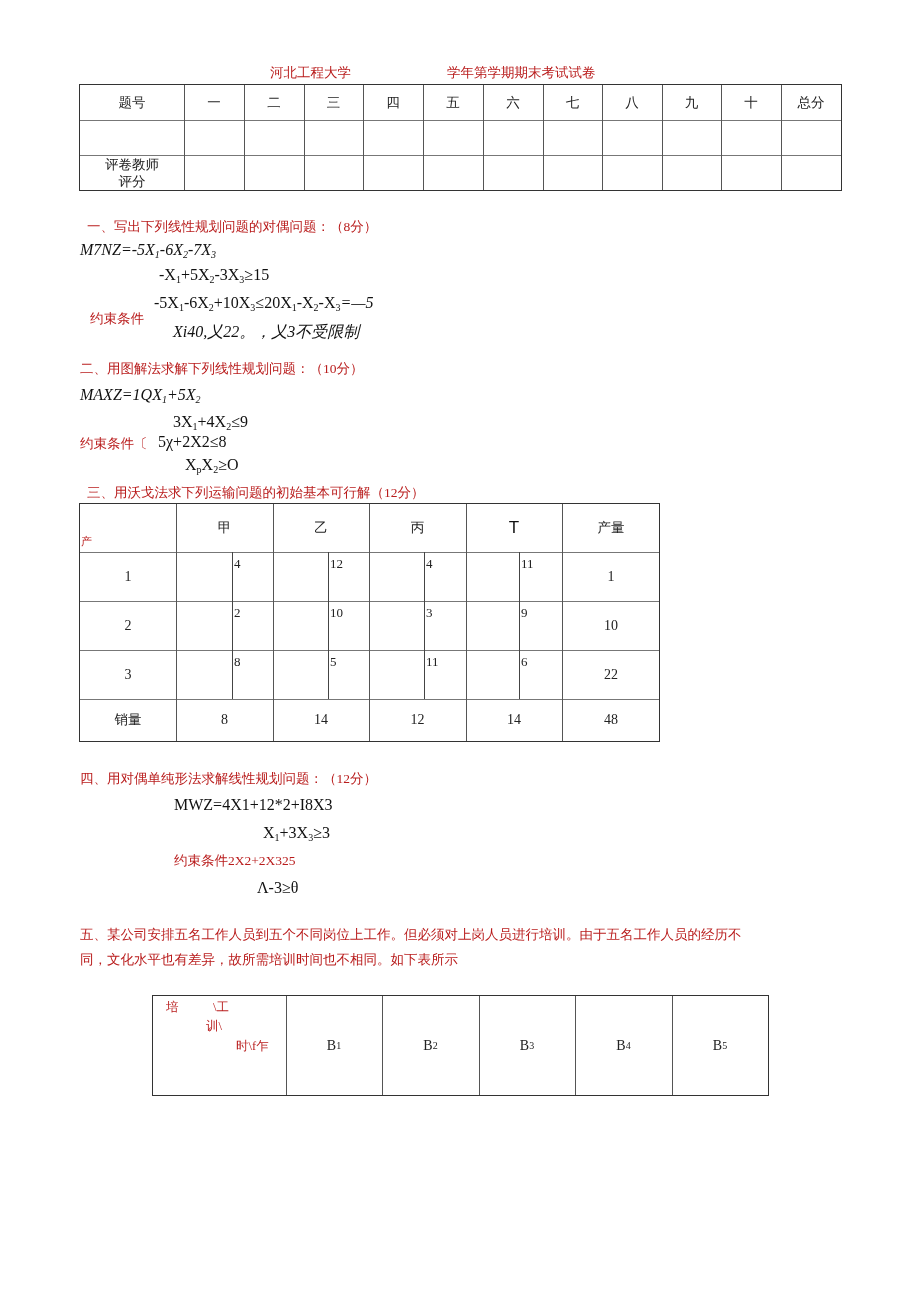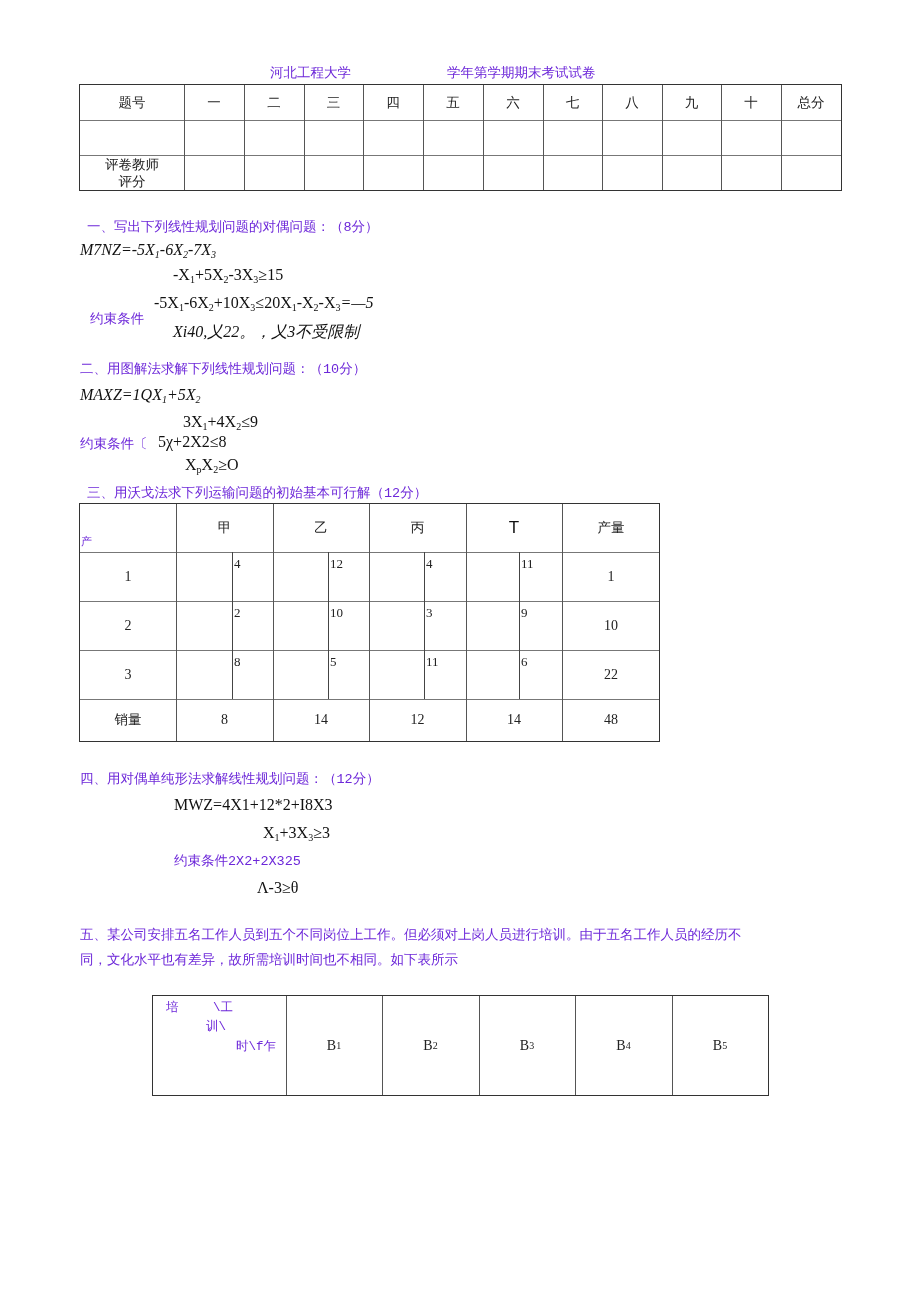--- a/index.html
+++ b/index.html
@@ -2,21 +2,21 @@
 <html><head>
   <meta charset="utf-8">
   <style>
     html, body { margin: 0; padding: 0; background: #ffffff; }
     body {
       width: 920px; height: 1301px; position: relative; overflow: hidden;
       font-family: "Liberation Serif", "DejaVu Serif", serif;
       color: #111; font-size: 15px;
     }
     .abs { position: absolute; white-space: nowrap; }
-    .cjk { font-family: Liberation Mono, monospace; font-size: 13.5px; color: #6d28d9; }
+    .cjk { font-family: Liberation Serif, serif; font-size: 13.5px; color: #b91c1c; }
     .math { font-family: "Liberation Serif", "DejaVu Serif", serif; font-size: 16px; }
     .ital { font-style: italic; }
     sub { font-size: 10px; vertical-align: -3px; line-height: 0; }
 
     
     .tbl { position: absolute; border: 1px solid #333; box-sizing: border-box; }
     .vline { position: absolute; top: 0; bottom: 0; width: 0; border-left: 1px solid #555; }
     .hline { position: absolute; left: 0; right: 0; height: 0; border-top: 1px solid #777; }
     .cell {
       position: absolute; display: flex; align-items: center; justify-content: center;
@@ -62,34 +62,34 @@
   <div class="cell cell-cjk" style="left:522px; top:0; width:60px; height:35px;">八</div>
   <div class="cell cell-cjk" style="left:582px; top:0; width:59px; height:35px;">九</div>
   <div class="cell cell-cjk" style="left:641px; top:0; width:60px; height:35px;">十</div>
   <div class="cell cell-cjk" style="left:701px; top:0; width:60px; height:35px;">总分</div>
 </div>
 
 <div class="abs cjk" style="left:87px; top:218px;">一、写出下列线性规划问题的对偶问题：（8分）</div>
 <div class="abs math ital" style="left:80px; top:241px;">
   <span>M7NZ=-5X</span><sub>1</sub><span>-6X</span><sub>2</sub><span>-7X</span><sub>3</sub>
 </div>
-<div class="abs math" style="left:173px; top:266px;">
+<div class="abs math" style="left:159px; top:266px;">
   <span>-X</span><sub>1</sub><span>+5X</span><sub>2</sub><span>-3X</span><sub>3</sub><span>≥15</span>
 </div>
 <div class="abs math" style="left:154px; top:294px;">
   <span>-5X</span><sub>1</sub><span>-6X</span><sub>2</sub><span>+10X</span><sub>3</sub><span>≤20X</span><sub>1</sub><span>-X</span><sub>2</sub><span>-X</span><sub>3</sub><span class="ital">=—5</span>
 </div>
 <div class="abs cjk" style="left:90px; top:310px;">约束条件</div>
 <div class="abs math" style="left:173px; top:322px;font-style:italic;">Xi40,乂22。，乂3不受限制</div>
 
 <div class="abs cjk" style="left:80px; top:360px;">二、用图解法求解下列线性规划问题：（10分）</div>
 <div class="abs math ital" style="left:80px; top:386px;">
   <span>MAXZ=1QX</span><sub>1</sub><span>+5X</span><sub>2</sub>
 </div>
-<div class="abs math" style="left:183px; top:413px;">
+<div class="abs math" style="left:173px; top:413px;">
   <span>3X</span><sub>1</sub><span>+4X</span><sub>2</sub><span>≤9</span>
 </div>
 <div class="abs cjk" style="left:80px; top:435px;">约束条件〔</div>
 <div class="abs math" style="left:158px; top:433px;">5χ+2X2≤8</div>
 <div class="abs math" style="left:185px; top:456px;">
   <span>X</span><sub>p</sub><span>X</span><sub>2</sub><span>≥O</span>
 </div>
 
 <div class="abs cjk" style="left:87px; top:484px;">三、用沃戈法求下列运输问题的初始基本可行解（12分）</div>
 

